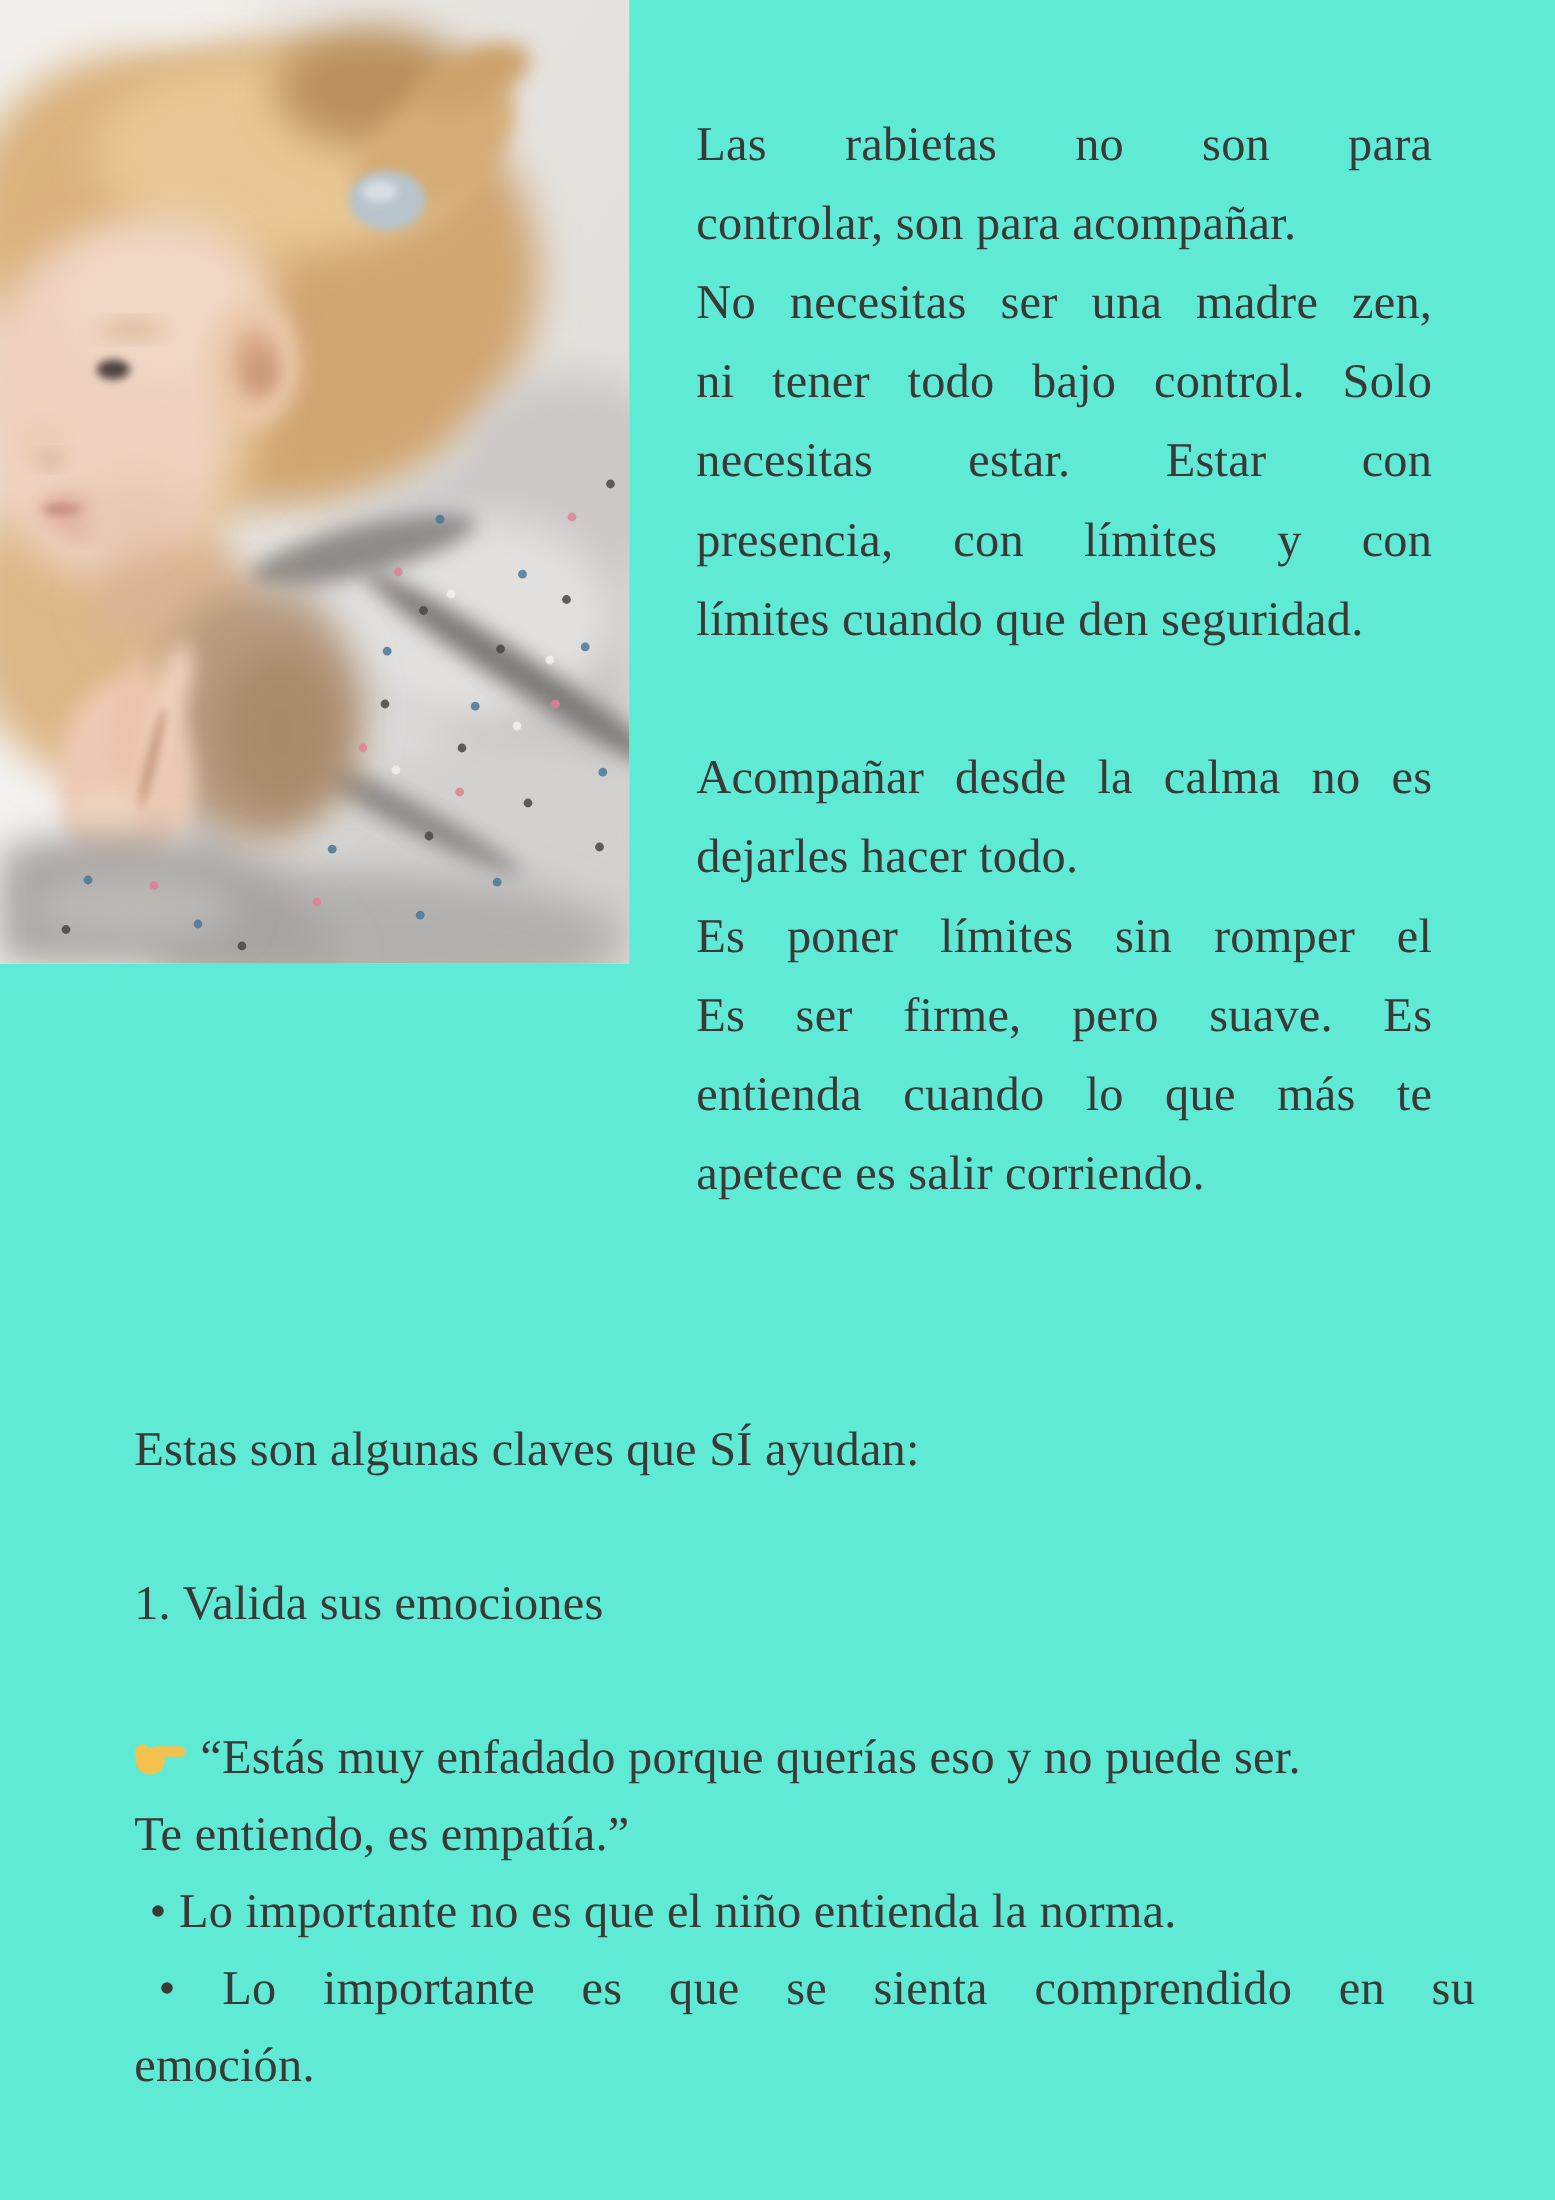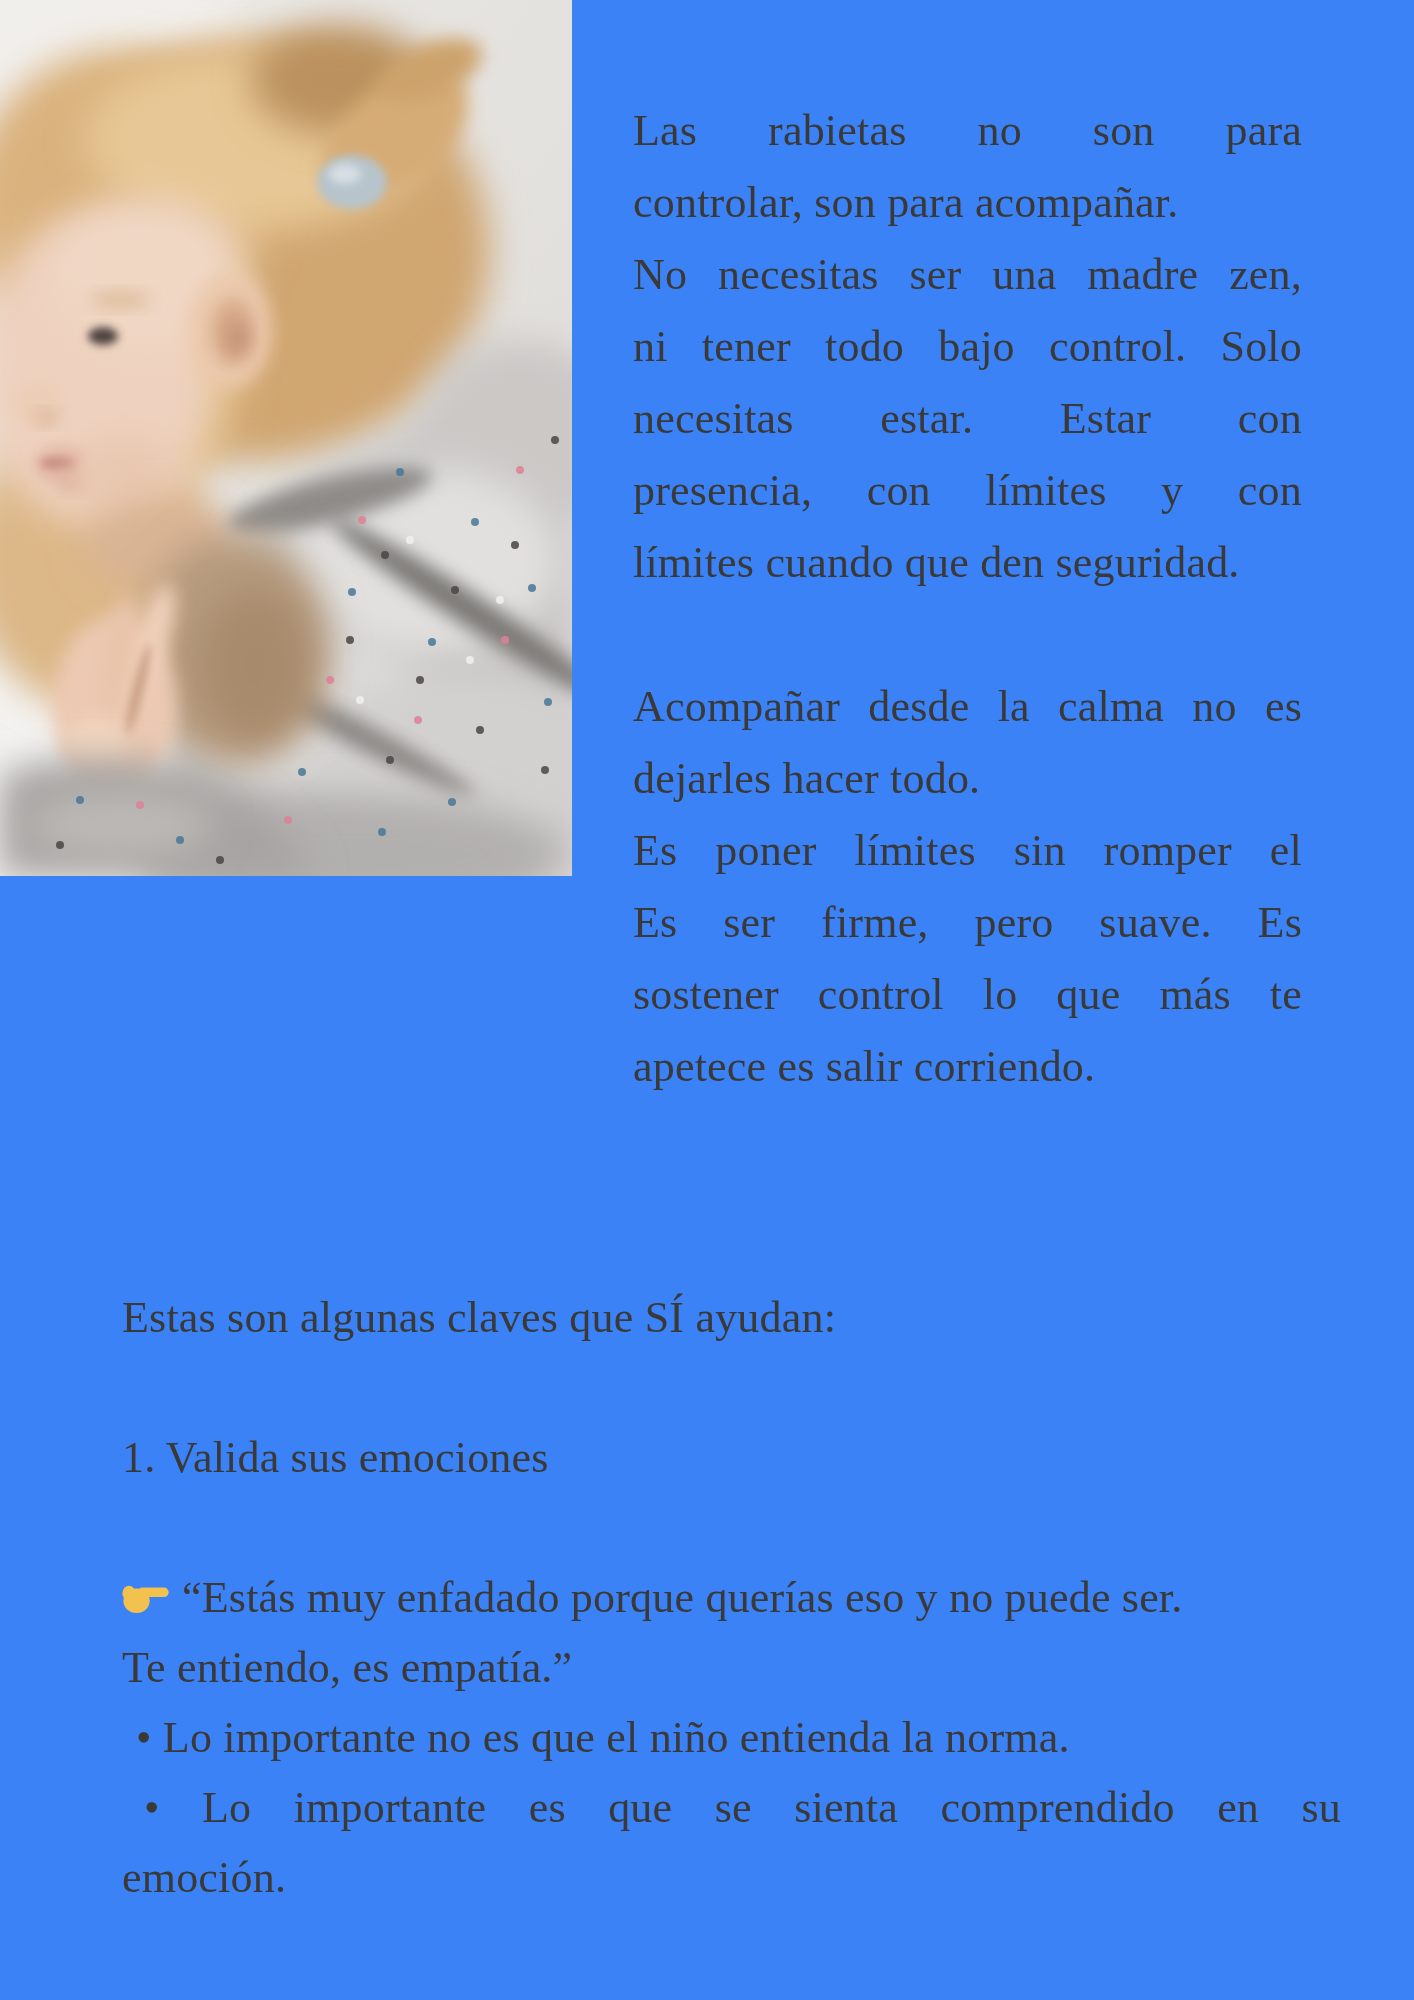--- a/index.html
+++ b/index.html
@@ -1,19 +1,19 @@
 <!DOCTYPE html>
 <html><head>
 <meta charset="utf-8">
 <style>
   html,body{margin:0;padding:0;background:#ffffff;}
   .page{
     position:relative;
     width:1414px;height:2000px;
-    background:#3b82f6;
+    background:#5eead4;
     overflow:hidden;
     font-family:"Liberation Serif","DejaVu Serif",serif;
     color:#3a3938;
   }
   .photo{
     position:absolute;left:0;top:0;width:572px;height:876px;
     overflow:hidden;background:#e5e3e0;
   }
   .photo svg{display:block;}
   .right-col{
@@ -158,21 +158,21 @@
       <div class="tline">controlar, son para acompañar.</div>
       <div class="tline just">No necesitas ser una madre zen,</div>
       <div class="tline just">ni tener todo bajo control. Solo</div>
       <div class="tline just">necesitas estar. Estar con</div>
       <div class="tline just">presencia, con límites y con</div>
       <div class="tline gap-after">límites cuando que den seguridad.</div>
       <div class="tline just">Acompañar desde la calma no es</div>
       <div class="tline">dejarles hacer todo.</div>
       <div class="tline just">Es poner límites sin romper el</div>
       <div class="tline just">Es ser firme, pero suave. Es</div>
-      <div class="tline just">sostener control lo que más te</div>
+      <div class="tline just">entienda cuando lo que más te</div>
       <div class="tline">apetece es salir corriendo.</div>
     </div>
 
   <div class="bottom-sec" id="bottom-sec">
       <div class="tline gap-after">Estas son algunas claves que SÍ ayudan:</div>
       <div class="tline gap-after">1. Valida sus emociones</div>
       <div class="tline"><span class="hand-icon"><svg viewBox="0 0 50 36">
             <rect x="16" y="7" width="33" height="10" rx="5" fill="#F2C14E"></rect>
             <ellipse cx="15" cy="21" rx="14" ry="13" fill="#F2C14E"></ellipse>
             <ellipse cx="7" cy="13" rx="7" ry="8" fill="#F2C14E"></ellipse>

